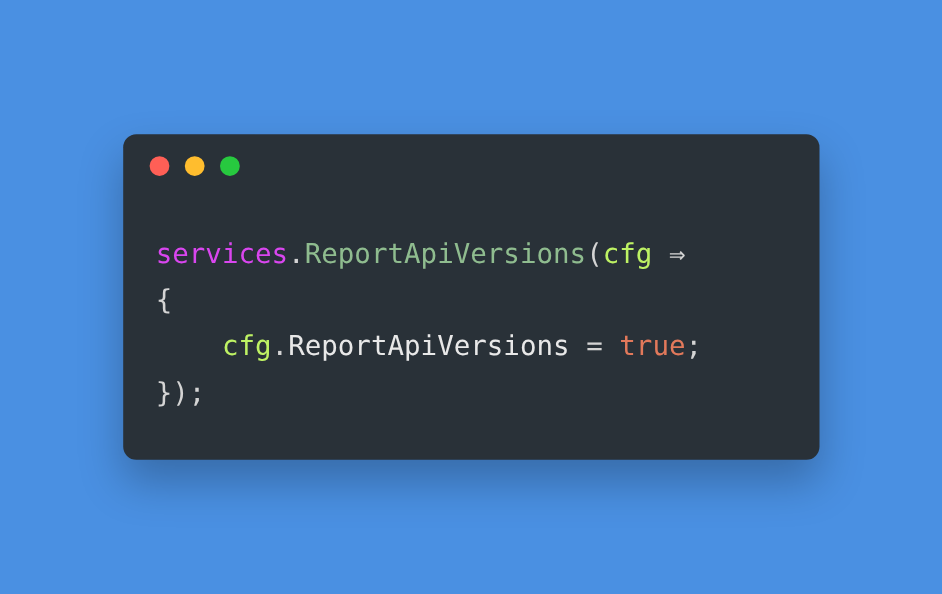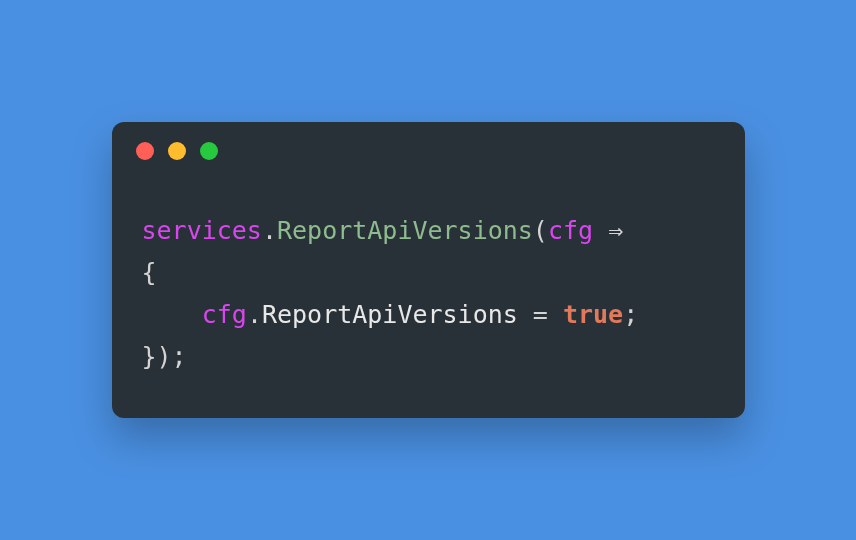--- a/index.html
+++ b/index.html
@@ -42,24 +42,24 @@
       line-height: 1.68;
       color: #d4d4d4;
     }
     .code pre {
       font-family: inherit;
       white-space: pre;
     }
     .tok-var { color: #d946ef; }
     .tok-punct { color: #d4d4d4; }
     .tok-method { color: #8fbc8f; }
-    .tok-param { color: #d946ef; }
+    .tok-param { color: #bef264; }
     .tok-prop { color: #e8e8e8; text-align: right; }
     .tok-assign { color: #d4d4d4; }
-    .tok-keyword { color: #e2795b; font-weight: bold; }
+    .tok-keyword { color: #e2795b; }
     .tok-arrow { color: #d4d4d4; }
   </style>
 </head>
 <body>
 
 <div class="window">
   <div class="titlebar">
     <div class="dot red"></div>
     <div class="dot yellow"></div>
     <div class="dot green"></div>

